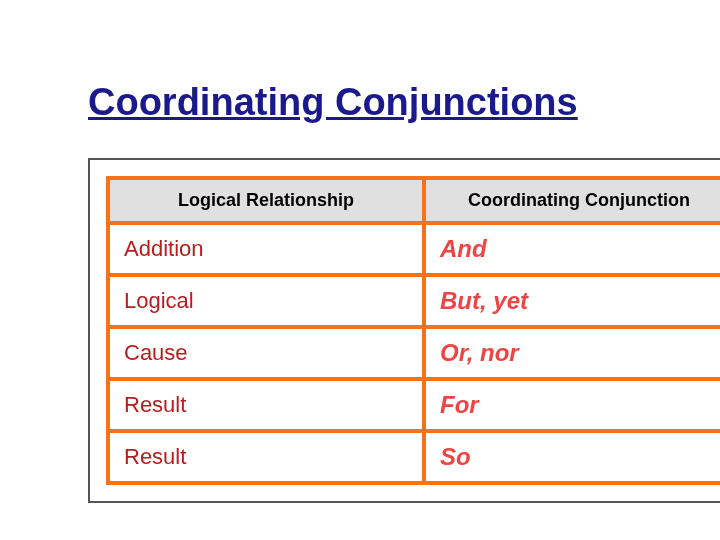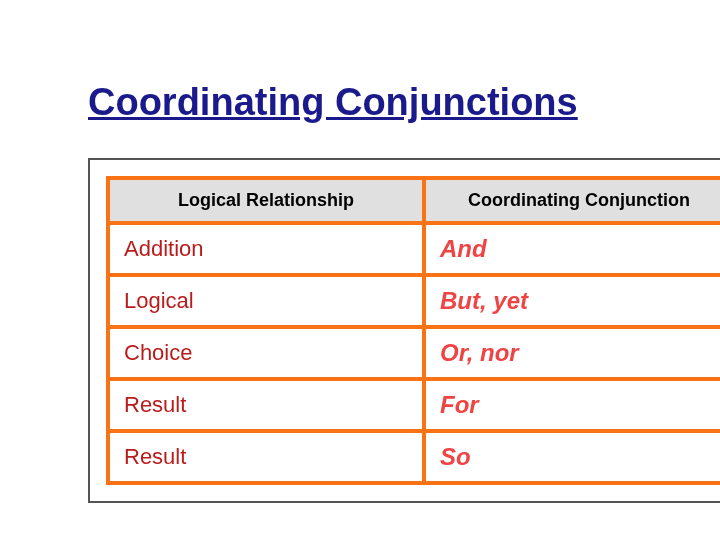--- a/index.html
+++ b/index.html
@@ -157,21 +157,21 @@
       <tbody id="table-body">
       <tr>
             <td class="logical">Addition</td>
             <td class="conjunction">And</td>
           </tr>
           <tr>
             <td class="logical">Logical</td>
             <td class="conjunction">But, yet</td>
           </tr>
           <tr>
-            <td class="logical">Choice</td>
+            <td class="logical">Cause</td>
             <td class="conjunction">Or, nor</td>
           </tr>
           <tr>
             <td class="logical">Result</td>
             <td class="conjunction">For</td>
           </tr>
           <tr>
             <td class="logical">Result</td>
             <td class="conjunction">So</td>
           </tr>

